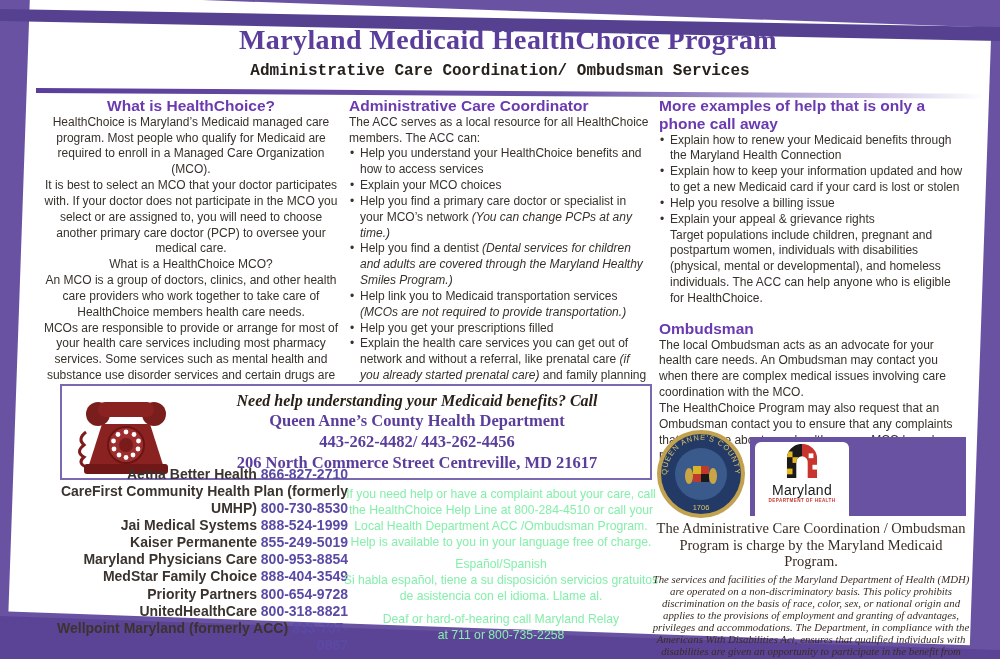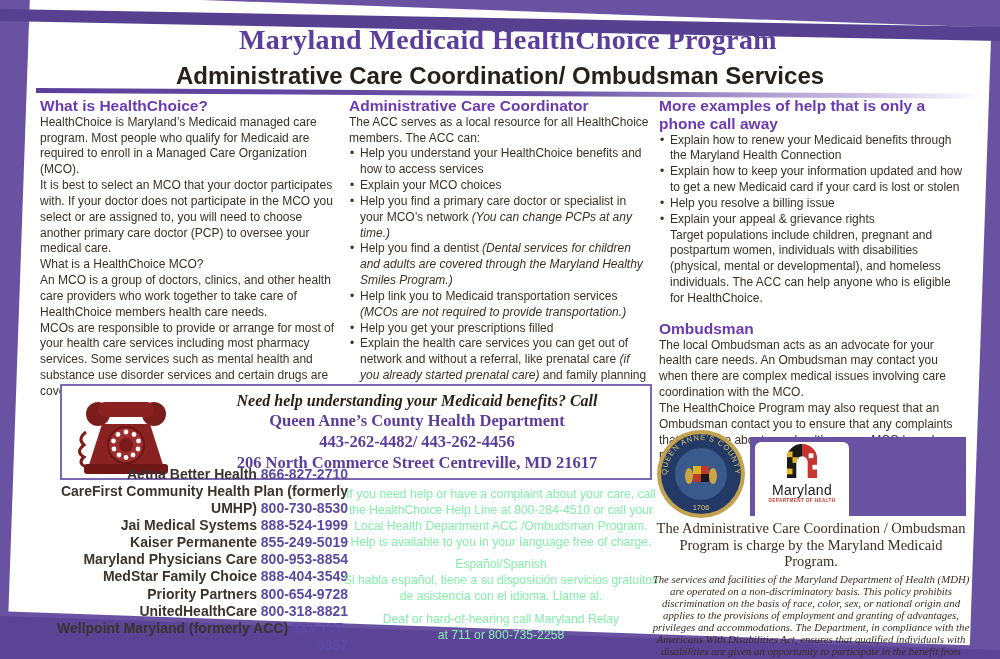--- a/index.html
+++ b/index.html
@@ -16,32 +16,32 @@
   .content { position:absolute; inset:0; }
 
   
   .title {
     position:absolute; left:0; top:24px; width:1000px; text-align:center;
     font-family:"Liberation Serif", serif; font-weight:bold; font-size:28px;
     color:#5b3e9b; letter-spacing:0.4px;margin-left:8px;
   }
   .subtitle {
     position:absolute; left:0; top:62px; width:1000px; text-align:center;
-    font-family:Liberation Sans, sans-serif; font-weight:bold; font-size:24px;
+    font-family:Liberation Mono, monospace; font-weight:bold; font-size:16px;
     color:#26211d;
   }
   .divider {
     position:absolute; left:36px; top:88px; width:948px; height:5px;
     background:linear-gradient(to right,#5b3e9b 0%,#6b53a6 55%,#cdc3e6 88%,#ffffff 100%);
     transform:rotate(0.35deg); transform-origin:0 0;
   }
 
   
   .col { position:absolute; top:97px; color:#38312b; font-size:12px; line-height:1.32; }
-  .col1 { left:40px; width:302px; }
+  .col1 { left:40px; width:302px;text-align:center; }
   .col2 { left:349px; width:303px; }
   .col3 { left:659px; width:306px; }
   .col-head {
     font-size:15.5px; font-weight:bold; color:#6b3ab0; line-height:1.15;
     margin:0 0 3px 0;
   }
   .col p { margin:0; }
   .bullet { position:relative; padding-left:11px; }
   .bullet::before { content:"\2022"; position:absolute; left:1px; }
   .bullet i, .col i { font-style:italic; }

